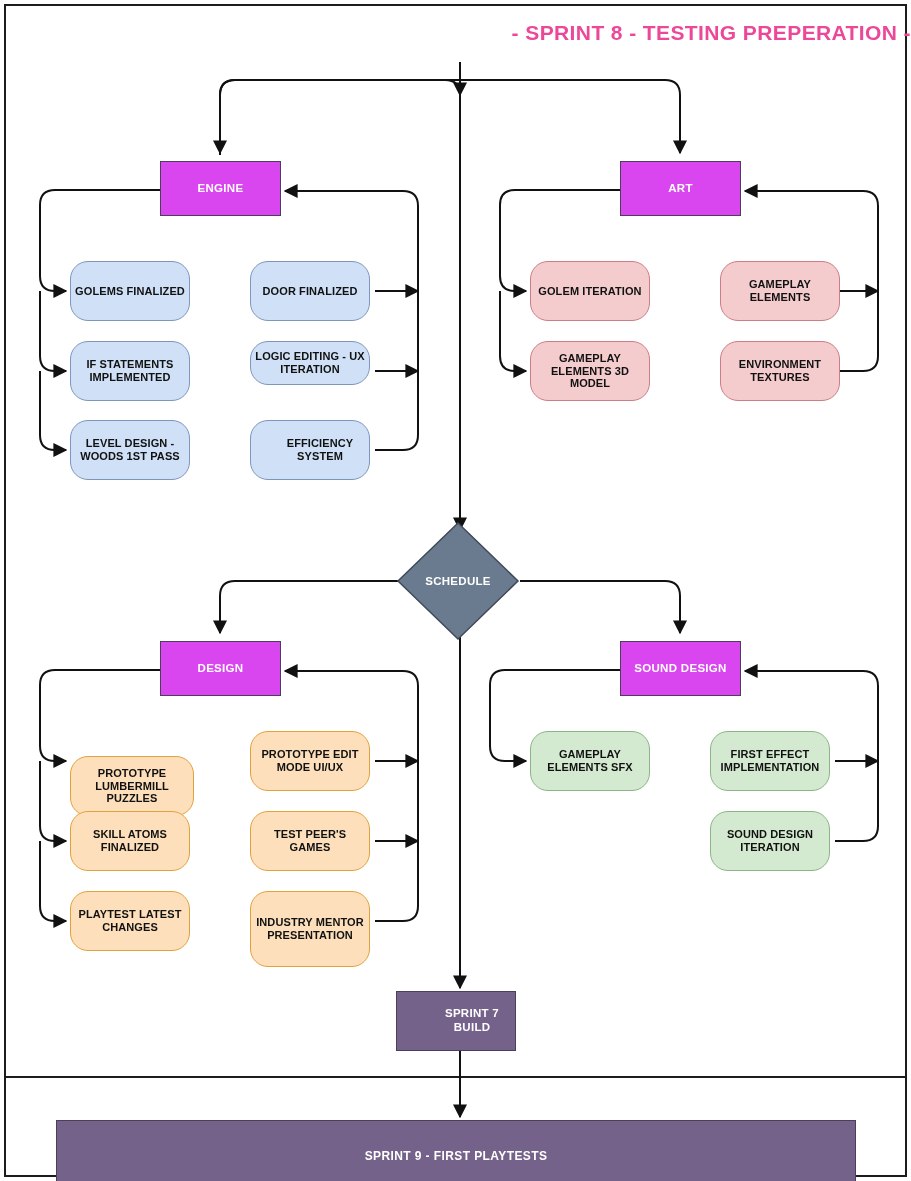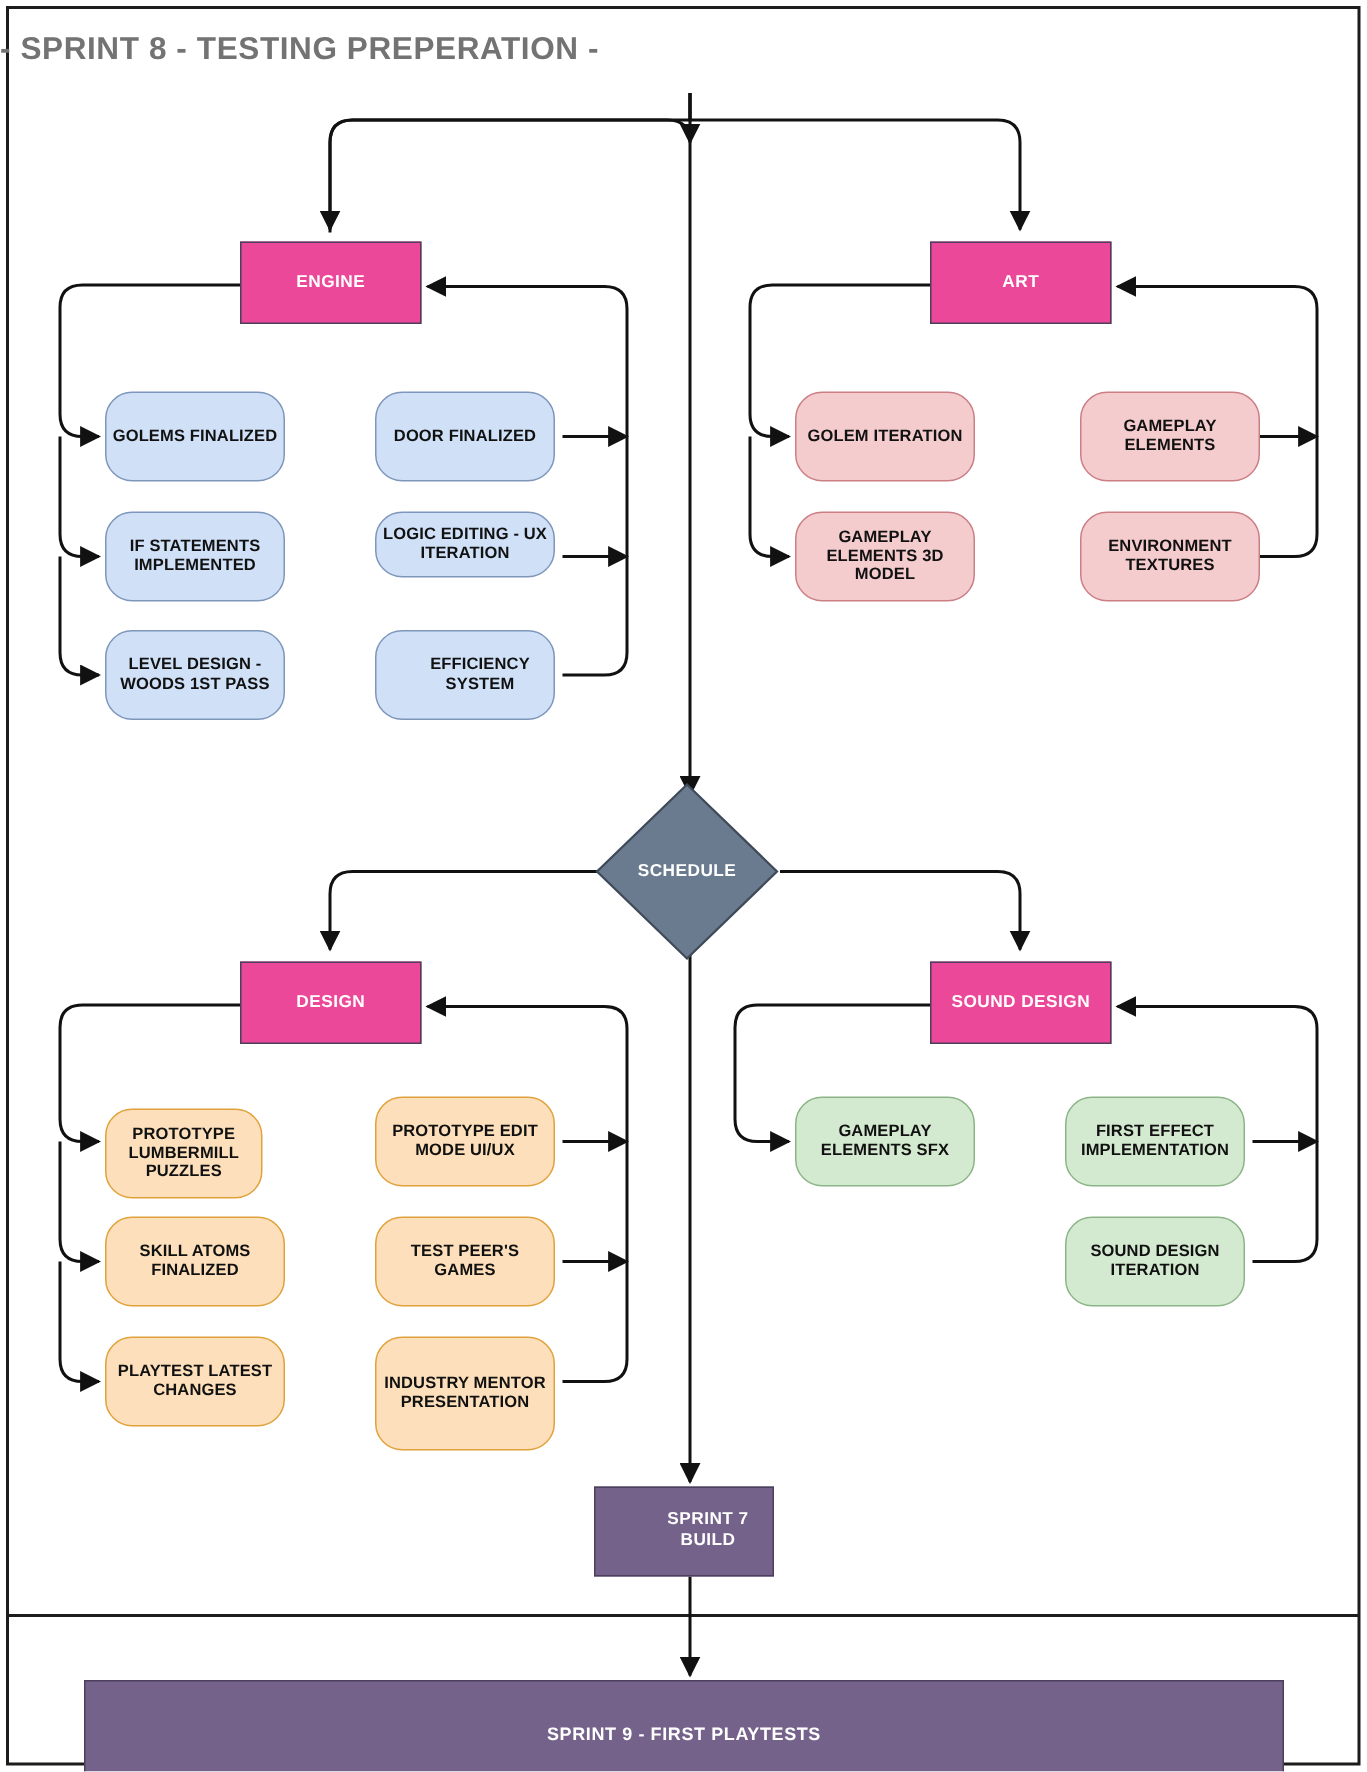--- a/index.html
+++ b/index.html
@@ -34,46 +34,46 @@
     top: 1076px;
     width: 901px;
     height: 0;
     border-top: 2px solid #1c1c1c;
   }
   #title {
     position: absolute;
     left: 0;
     top: 21px;
     width: 911px;
-    text-align: left;
+    text-align: right;
     font-size: 21px;
     font-weight: bold;
     letter-spacing: 0.4px;
-    color: #737373;
+    color: #ec4899;
     white-space: nowrap;
   }
   svg#wires {
     position: absolute;
     left: 0;
     top: 0;
     width: 911px;
     height: 1181px;
     pointer-events: none;
   }
   .node {
     position: absolute;
     box-sizing: border-box;
     display: flex;
     align-items: center;
     justify-content: center;
     text-align: center;
     line-height: 1.18;
   }
   .dept {
-    background: #ec4899;
+    background: #d946ef;
     border: 1px solid #4c3f5c;
     color: #ffffff;
     font-size: 11.5px;
     font-weight: bold;
     letter-spacing: 0.3px;
   }
   .task {
     border-radius: 18px;
     font-size: 11px;
     font-weight: bold;
@@ -201,21 +201,21 @@
 
   <div class="diamond-wrap" style="left:396px; top:521px; width:124px; height:120px;">
     <svg width="124" height="120" viewBox="0 0 124 120">
       <polygon points="62,2 122,60 62,118 2,60" fill="#6b7b8f" stroke="#3f4a59" stroke-width="1.5"></polygon>
     </svg>
     <div class="diamond-label">SCHEDULE</div>
   </div>
 
   <div class="node dept" style="left:160px; top:641px; width:121px; height:55px;">DESIGN</div>
 
-  <div class="node task design" style="left:70px; top:739px; width:105px; height:60px;">PROTOTYPE LUMBERMILL PUZZLES</div>
+  <div class="node task design" style="left:70px; top:756px; width:124px; height:60px;">PROTOTYPE LUMBERMILL PUZZLES</div>
   <div class="node task design" style="left:70px; top:811px; width:120px; height:60px;">SKILL ATOMS FINALIZED</div>
   <div class="node task design" style="left:70px; top:891px; width:120px; height:60px;">PLAYTEST LATEST CHANGES</div>
 
   <div class="node task design" style="left:250px; top:731px; width:120px; height:60px;">PROTOTYPE EDIT MODE UI/UX</div>
   <div class="node task design" style="left:250px; top:811px; width:120px; height:60px;">TEST PEER'S GAMES</div>
   <div class="node task design" style="left:250px; top:891px; width:120px; height:76px;">INDUSTRY MENTOR PRESENTATION</div>
 
   <div class="node dept" style="left:620px; top:641px; width:121px; height:55px;">SOUND DESIGN</div>
 
   <div class="node task sound" style="left:530px; top:731px; width:120px; height:60px;">GAMEPLAY ELEMENTS SFX</div>

